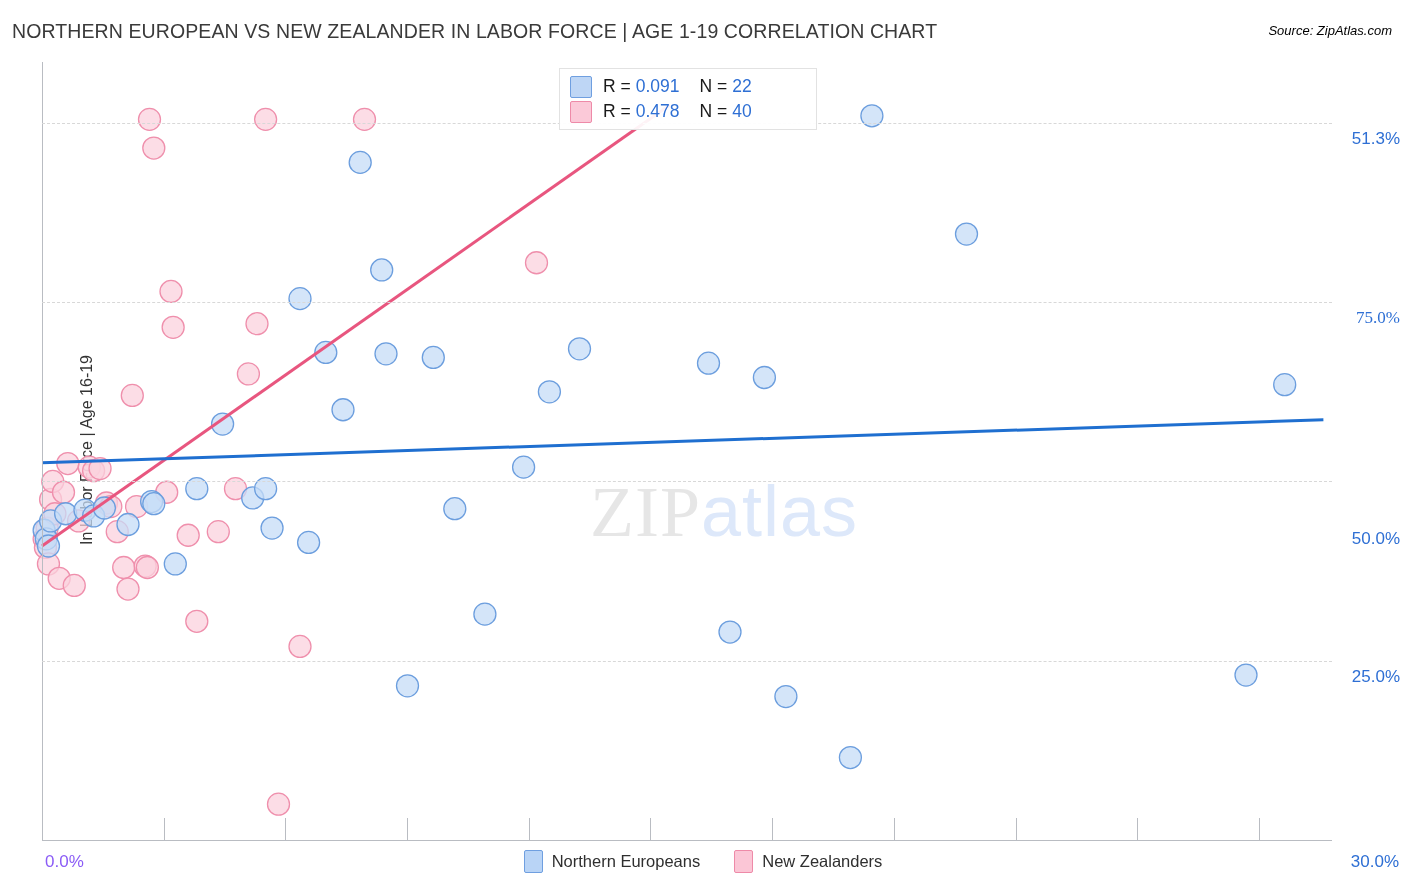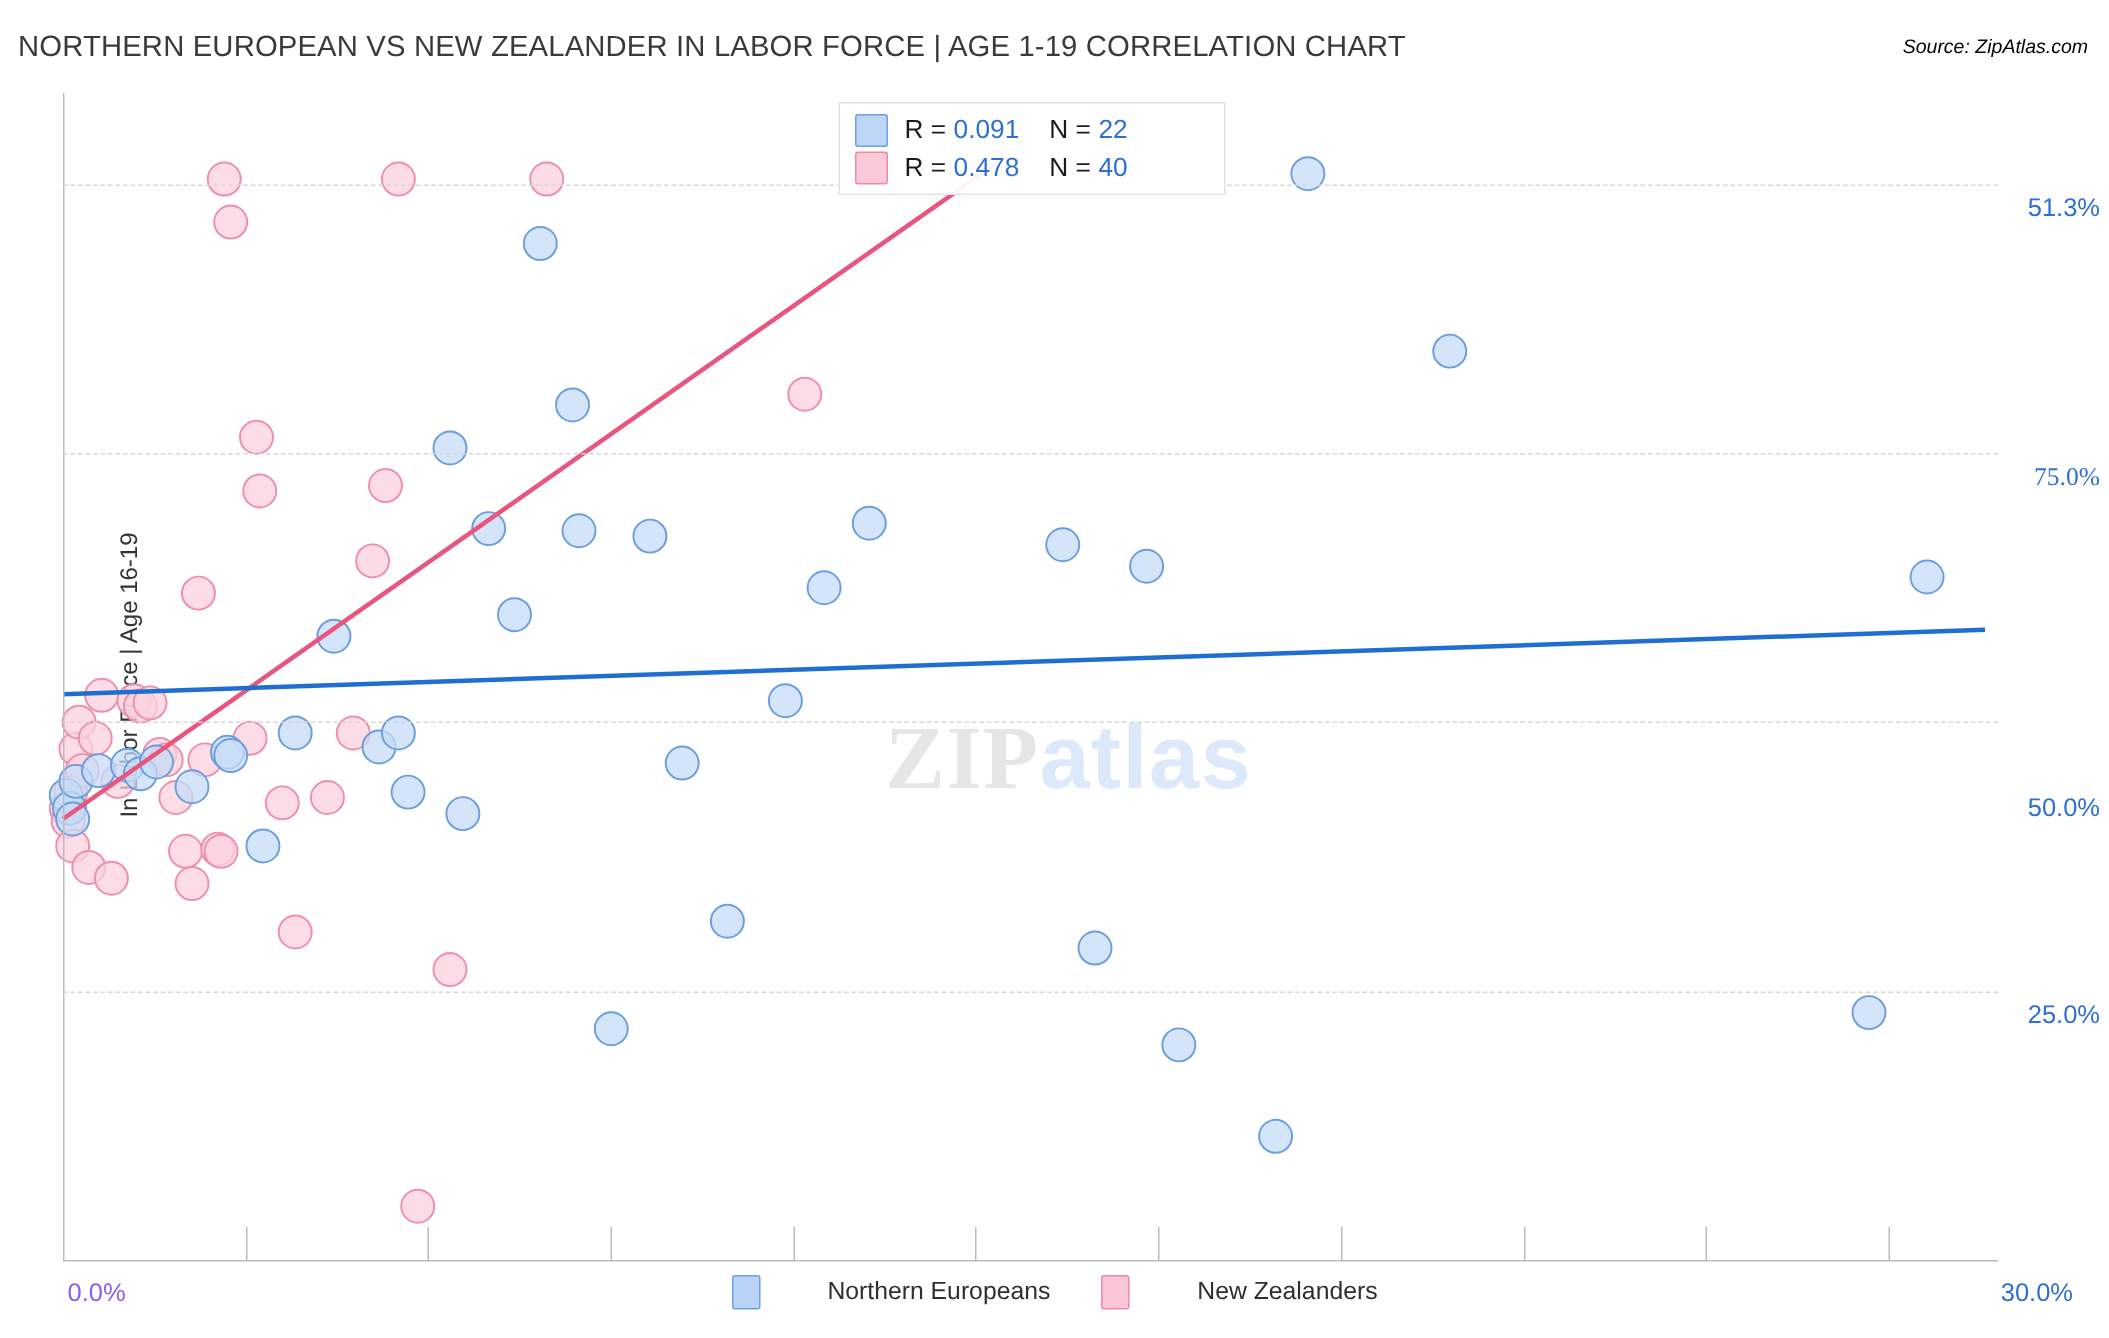--- a/index.html
+++ b/index.html
@@ -106,32 +106,32 @@
   
   .xlabel-left {
     position: absolute;
     left: 45px;
     top: 852px;
     font-size: 17px;
     color: #8b5cf6;
   }
   .xlabel-right {
     position: absolute;
-    right: 24px;
+    right: 7px;
     top: 852px;
     font-size: 17px;
     color: #2e6fd4;
   }
   
   .watermark {
     position: absolute;
     left: 548px;
     top: 408px;
-    font-size: 60px;
-    font-weight: 700;
+    font-size: 72px;
+    font-weight: 400;
     letter-spacing: 1px;
     user-select: none;
     pointer-events: none;
   }
   .watermark .zip {
     font-family: "Liberation Serif", serif;
     color: #e6e6e6;
   }
   .watermark .atlas {
     font-family: "Liberation Sans", sans-serif;
@@ -182,21 +182,21 @@
   }
   .legend .item { display: flex; align-items: center; }
   .legend .box {
     width: 17px;
     height: 21px;
     border-radius: 2px;
     margin-right: 9px;
   }
   .legend .box.blue { background: #b9d4f6; border: 1px solid #6f9fe0; }
   .legend .box.pink { background: #fbc6d6; border: 1px solid #ee8aa8; }
-  .legend .txt { color: #2f2f2f; margin-left: 36px; }
+  .legend .txt { color: #2f2f2f; }
   svg.layer {
     position: absolute;
     left: 0; top: 0;
     width: 1290px; height: 778px;
     overflow: visible;
   }
 </style>
 </head>
 <body>
 

